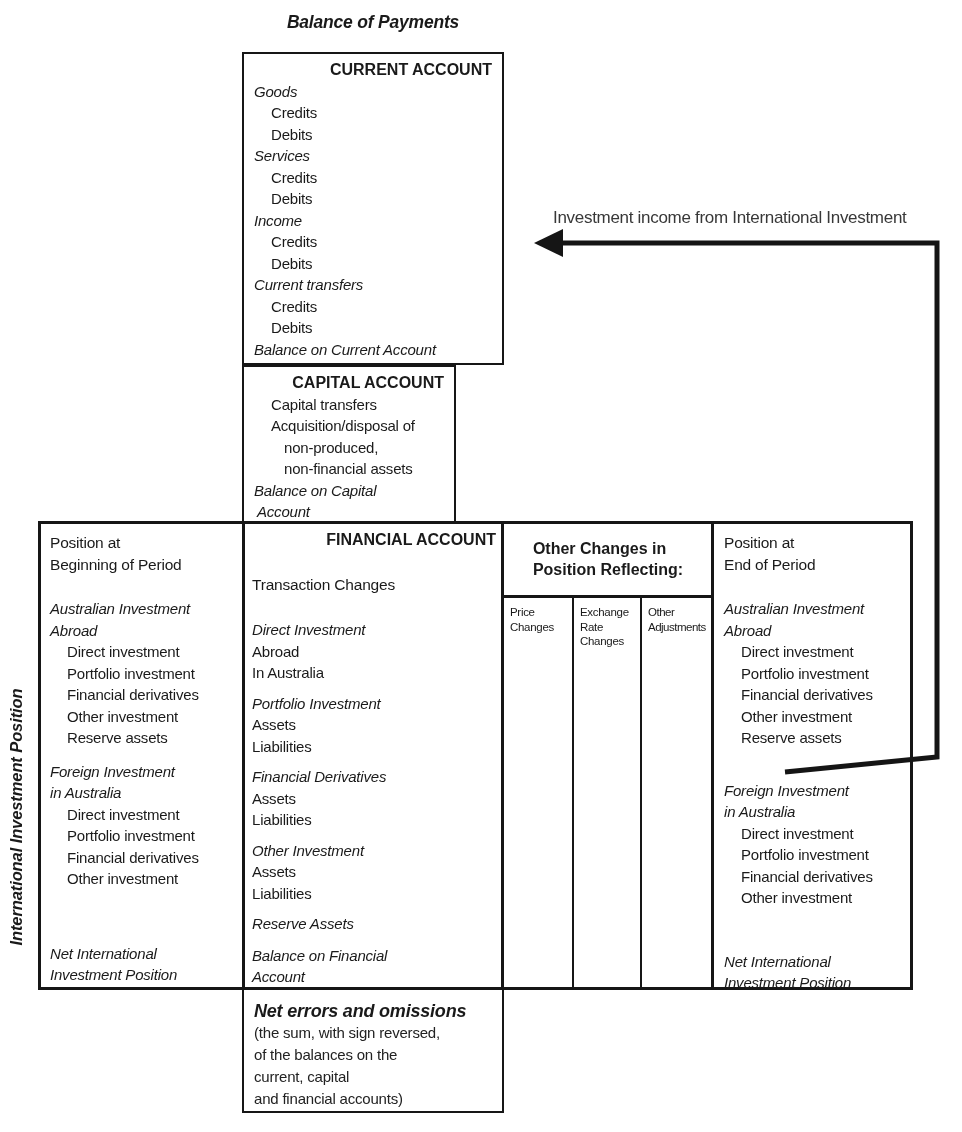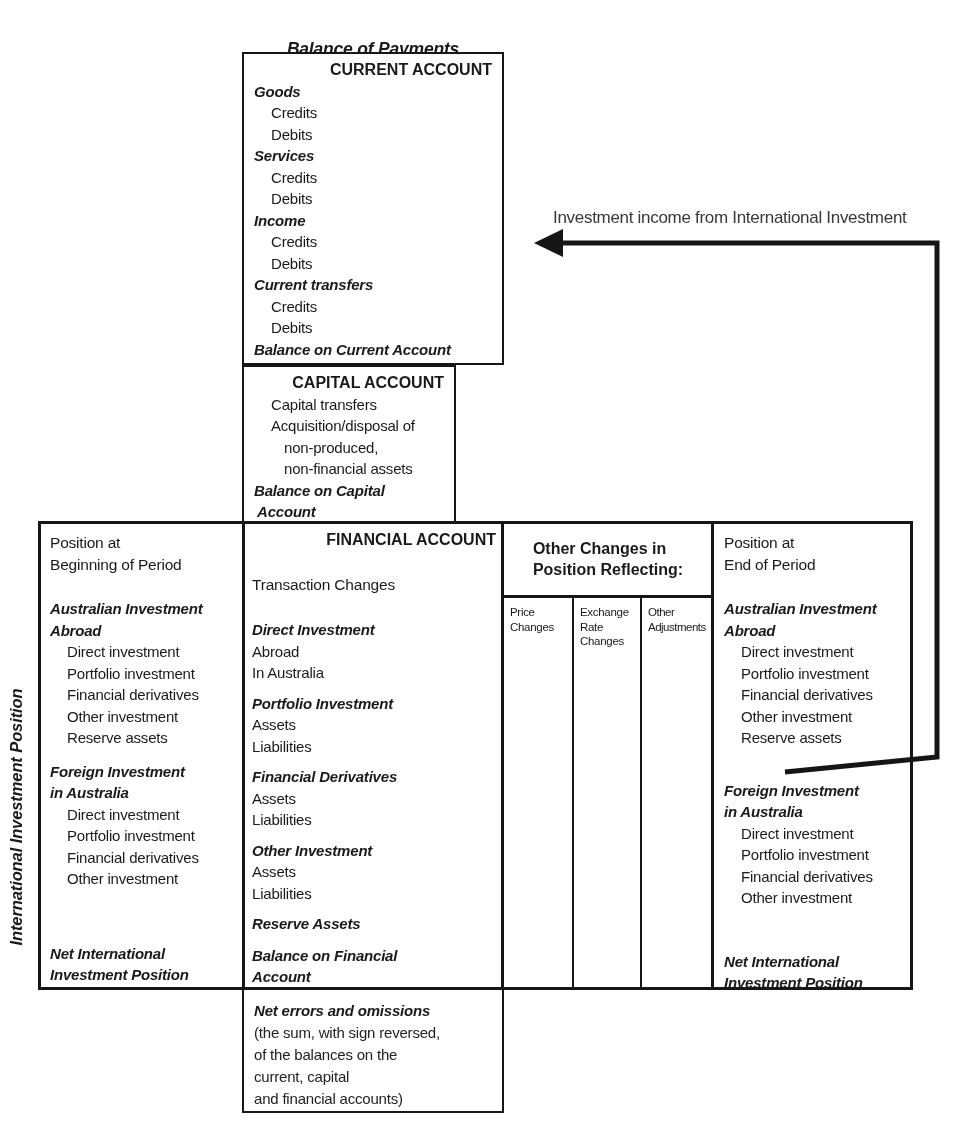--- a/index.html
+++ b/index.html
@@ -3,32 +3,32 @@
 <meta charset="utf-8">
 <style>
   html,body{margin:0;padding:0;background:#fff;}
   .canvas{
     position:relative;width:962px;height:1132px;background:#fff;overflow:hidden;
     font-family:"Liberation Sans", sans-serif;color:#1a1a1a;letter-spacing:-0.2px;
   }
   .abs{position:absolute;box-sizing:border-box;}
   .title{
     left:232px;top:12px;width:282px;text-align:center;
-    font-size:17.5px;font-weight:bold;font-style:italic;margin-top:27px;
+    font-size:17.5px;font-weight:bold;font-style:italic;
   }
   .box{border:2px solid #161616;background:#fff;padding:5px 10px;}
   .box-current{left:242px;top:52px;width:262px;height:313px;}
   .box-capital{left:242px;top:365px;width:214px;height:158px;}
   .band{left:38px;top:521px;width:875px;height:469px;border:3px solid #161616;background:#fff;}
   .box-neterrors{left:242px;top:988px;width:262px;height:125px;border:2px solid #161616;padding:10px 10px;}
   .sep{background:#161616;}
   .content{line-height:21.5px;font-size:15px;}
   .h1{font-weight:bold;font-size:16px;letter-spacing:0px;text-align:right;}
   .h1b{font-weight:normal;font-size:15.5px;}
-  .h2i{font-weight:bold;font-style:italic;font-size:15px;}
+  .h2i{font-weight:normal;font-style:italic;font-size:15px;}
   .item{font-size:15px;}
   .i1{padding-left:17px;}
   .i2{padding-left:30px;}
   .i05{padding-left:3px;}
   .gap-lg{margin-top:23px;}
   .gap-md{margin-top:12px;}
   .gap-grp{margin-top:9px;}
   .gap-net-l{margin-top:53px;}
   .gap-net-r{margin-top:42px;}
   .other-header{
@@ -39,21 +39,21 @@
     top:600px;font-size:11.5px;line-height:14.5px;padding:5px 2px 0 6px;letter-spacing:-0.3px;
   }
   .iip-rot{
     left:-152px;top:806px;width:340px;height:22px;transform:rotate(-90deg);
     text-align:center;font-weight:bold;font-style:italic;font-size:16.5px;letter-spacing:-0.1px;
   }
   .arrow-label{
     left:553px;top:208px;width:390px;font-size:17px;color:#383838;letter-spacing:-0.3px;
   }
   .arrow-svg{left:0;top:0;width:962px;height:1132px;pointer-events:none;}
-  .neterr-head{font-weight:bold;font-style:italic;font-size:15px;line-height:22px;}
+  .neterr-head{font-weight:bold;font-style:italic;font-size:18px;line-height:22px;}
   .neterr-line{font-size:15px;line-height:22px;color:#222;}
 </style>
 </head>
 <body>
 
 <div class="canvas">
 
   <div class="abs title">Balance of Payments</div>
 
   <div class="abs box box-current content">

